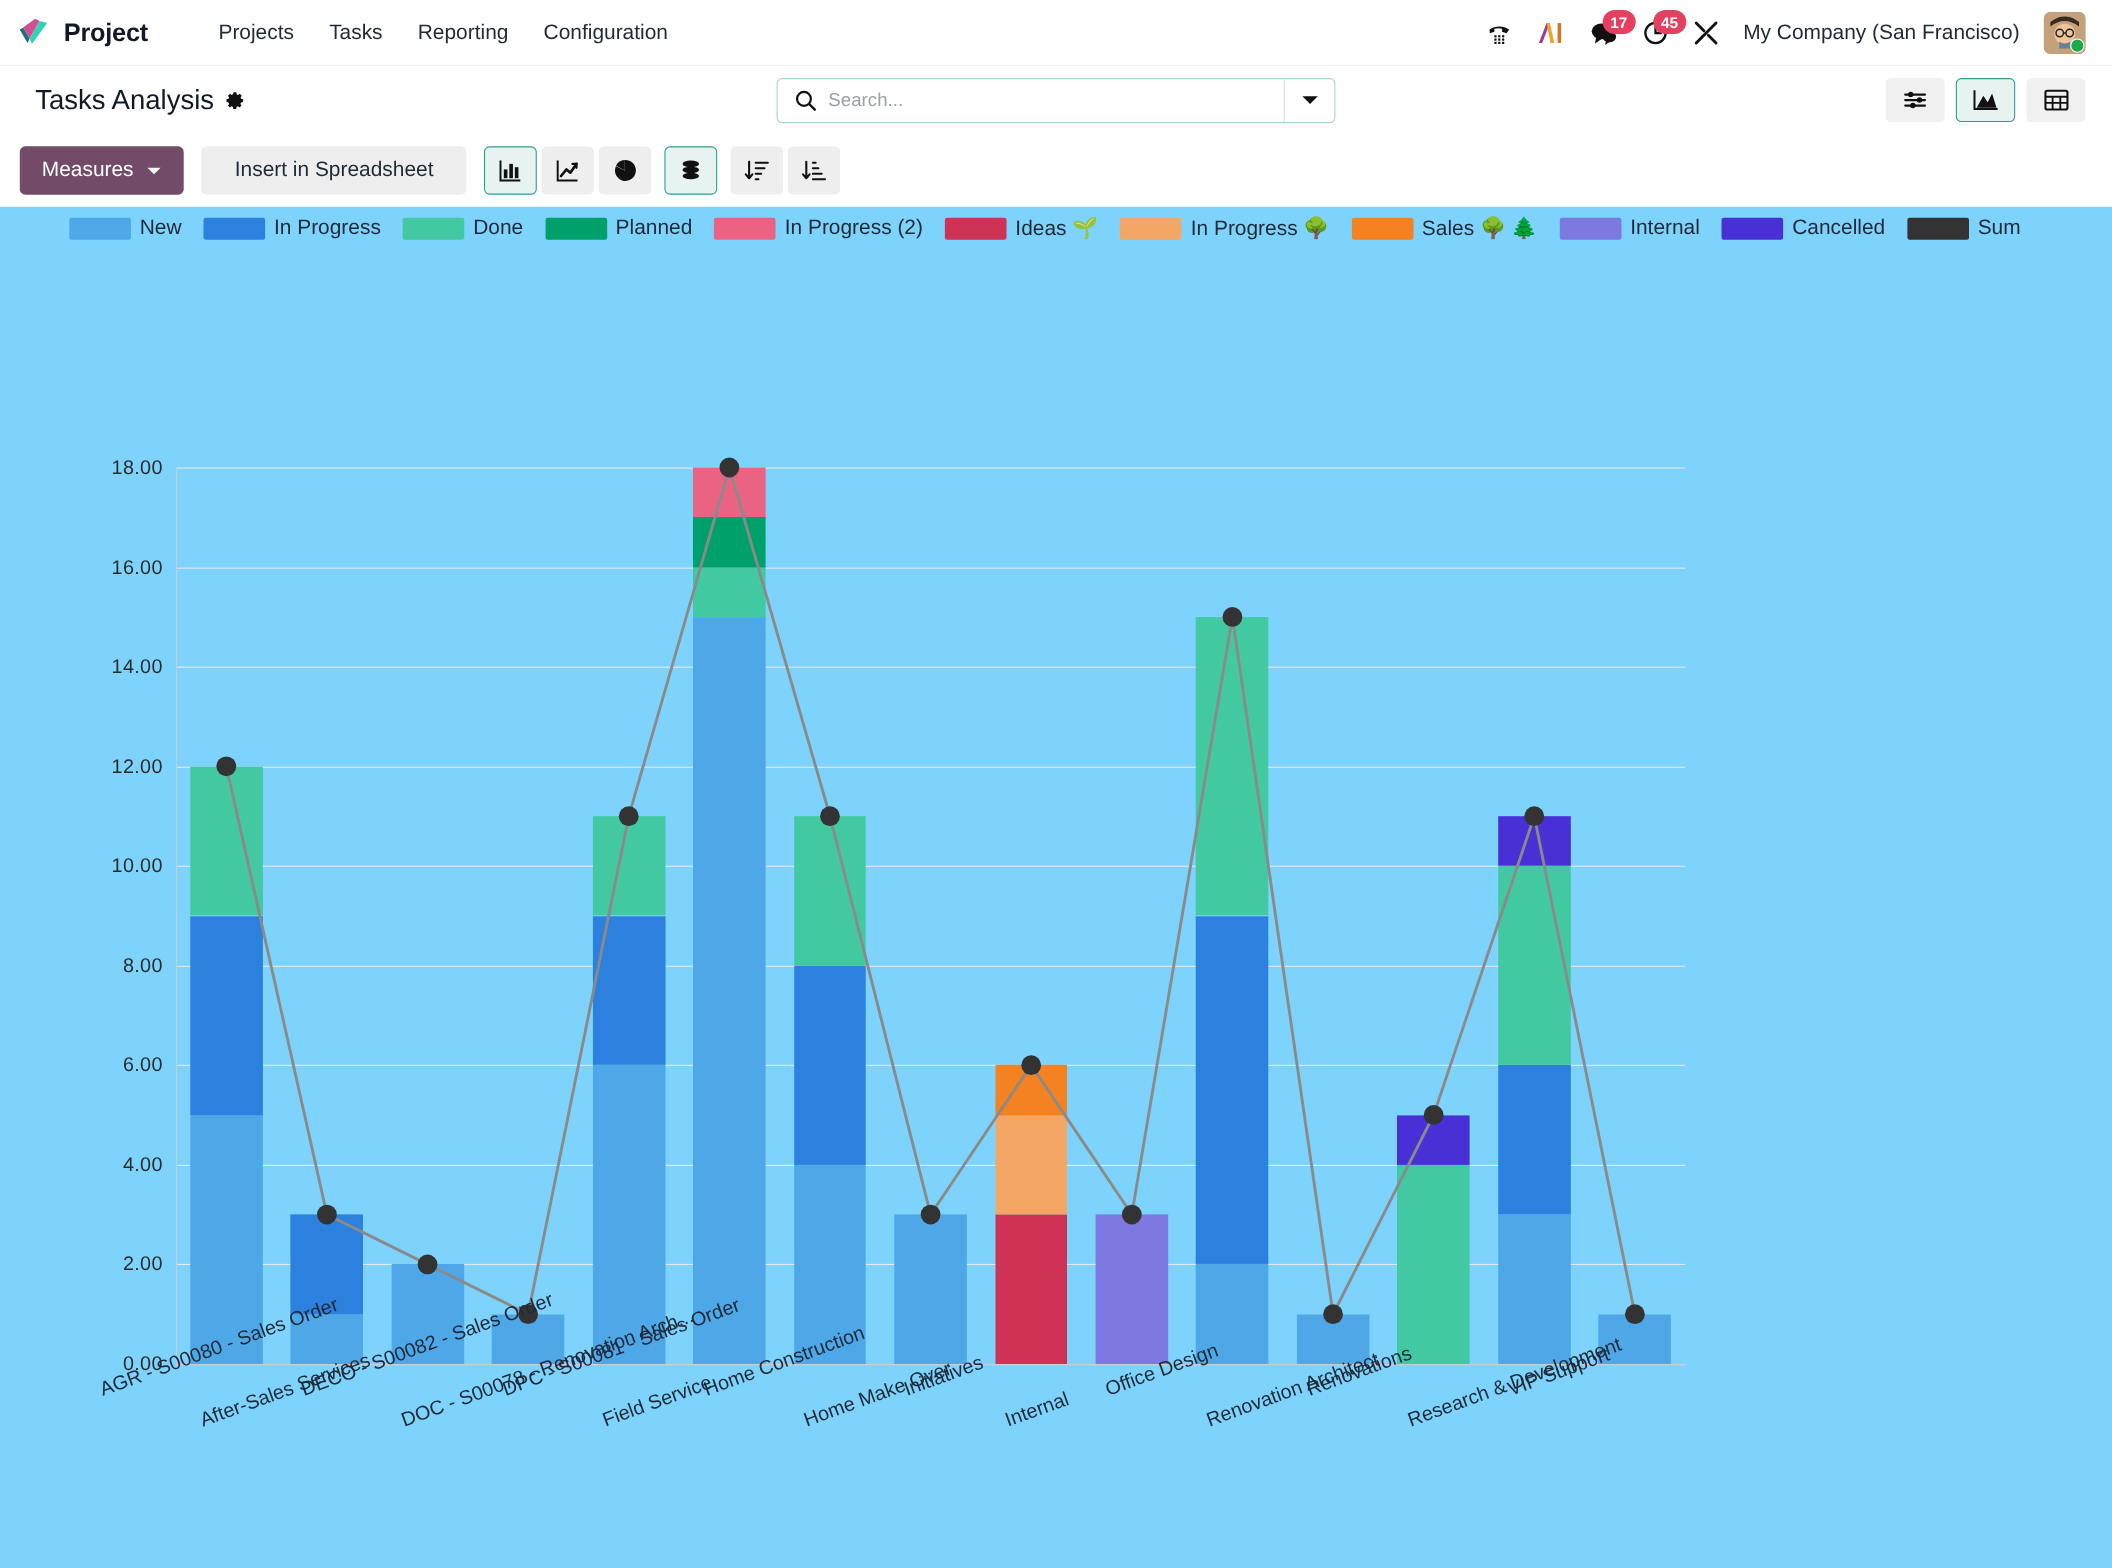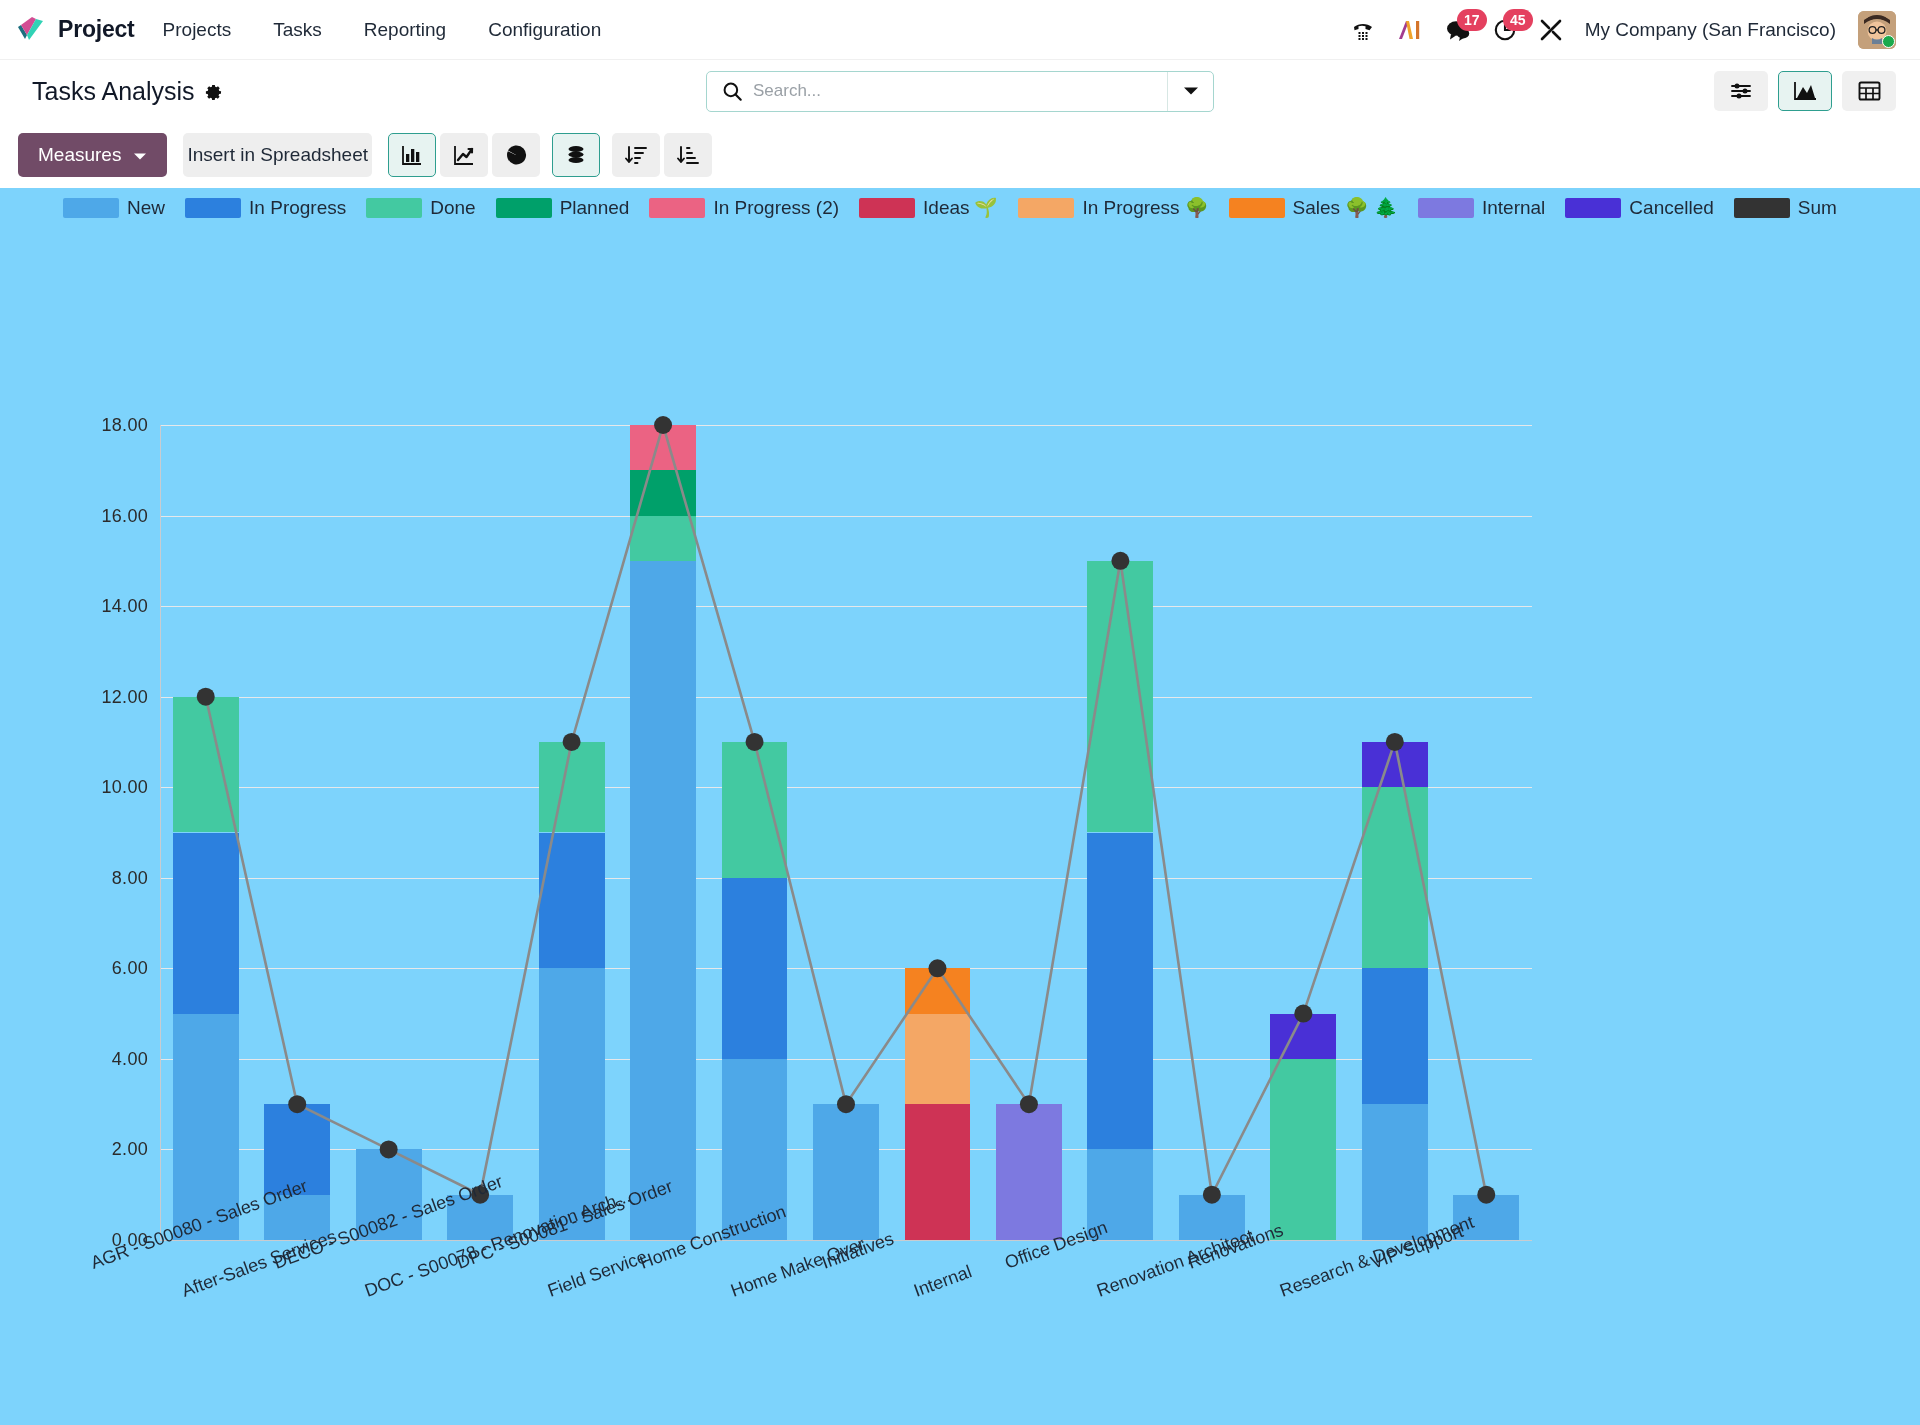--- a/index.html
+++ b/index.html
@@ -19,21 +19,21 @@
     background: #ffffff;
     border-bottom: 1px solid #f0f0f0;
     position: relative;
   }
   .brand-logo { width: 34px; height: 34px; position: relative; margin-right: 10px; flex: 0 0 auto; }
   .brand-logo svg { display:block; }
   .brand-name {
     font-size: 23px; font-weight: 700; color: #111827;
     margin-right: 26px; letter-spacing: -0.2px;
   }
-  .nav-menu { display: flex; align-items: center; gap: 38px; }
+  .nav-menu { display: flex; align-items: center; gap: 28px; margin-left: 36px; }
   .nav-item {
     font-size: 19px; color: #1f2937; cursor: pointer;
     padding: 4px 2px; white-space: nowrap;
   }
   .nav-right {
     margin-left: auto; display: flex; align-items: center; gap: 22px;
   }
   .nav-icon { position: relative; display: flex; align-items: center; justify-content: center; cursor: pointer; }
   .badge {
     position: absolute; top: -9px; right: -16px;
@@ -92,21 +92,21 @@
     padding: 0 18px; gap: 10px; background: #fff;
   }
   .btn-measures {
     background: #714b67; color: #fff; border: none;
     height: 44px; padding: 0 20px; border-radius: 5px;
     font-size: 19px; display: flex; align-items: center; gap: 12px;
     cursor: pointer; font-family: "Liberation Sans", sans-serif;
   }
   .btn-spreadsheet {
     background: #eeeeee; color: #1f2937; border: none;
-    height: 44px; padding: 0 4px; border-radius: 5px;
+    height: 44px; padding: 0 30px; border-radius: 5px;
     font-size: 19px; cursor: pointer; margin-left: 6px;
     font-family: "Liberation Sans", sans-serif;
   }
   .tbtn-group { display: flex; align-items: center; gap: 4px; margin-left: 6px; }
   .tbtn {
     width: 48px; height: 44px; border-radius: 5px;
     background: #eeeeee; border: 1px solid transparent;
     display: flex; align-items: center; justify-content: center; cursor: pointer;
   }
   .tbtn.active { background: #e7f3f1; border-color: #2e9e8f; }

